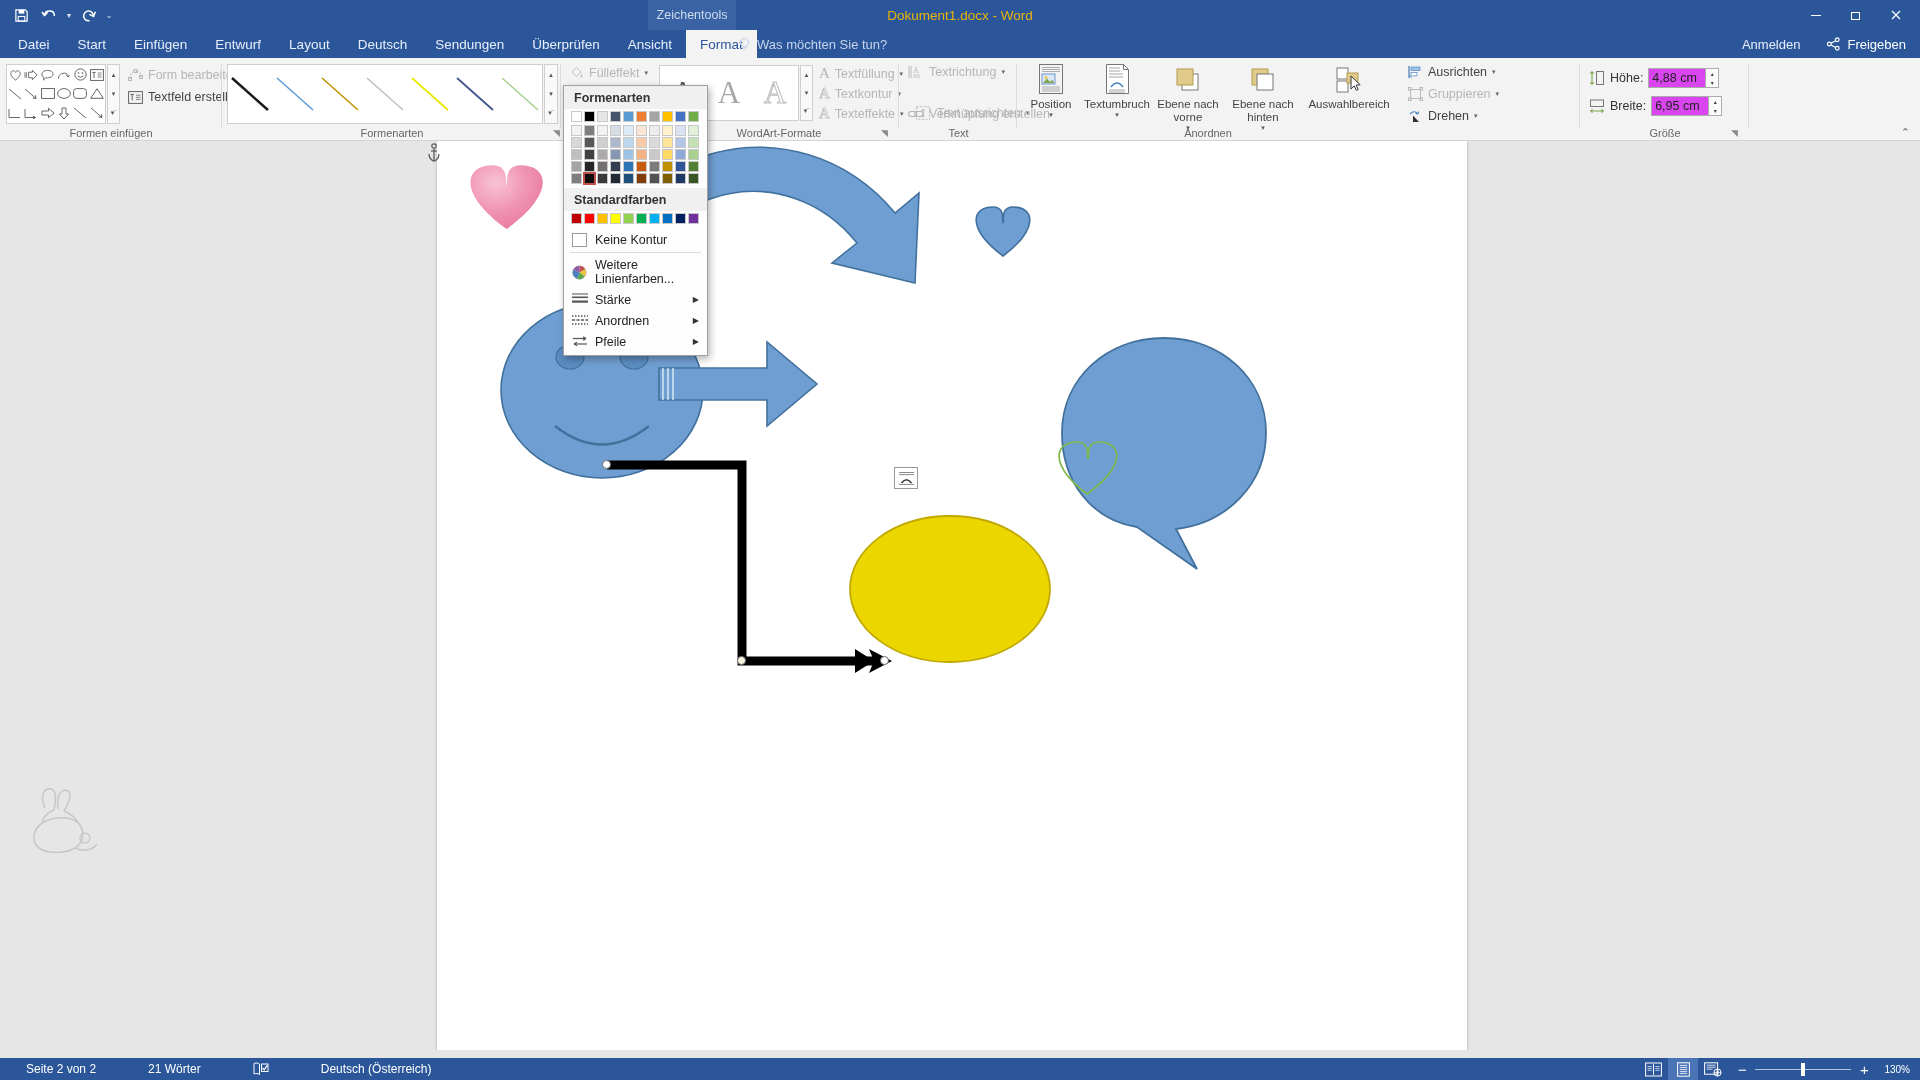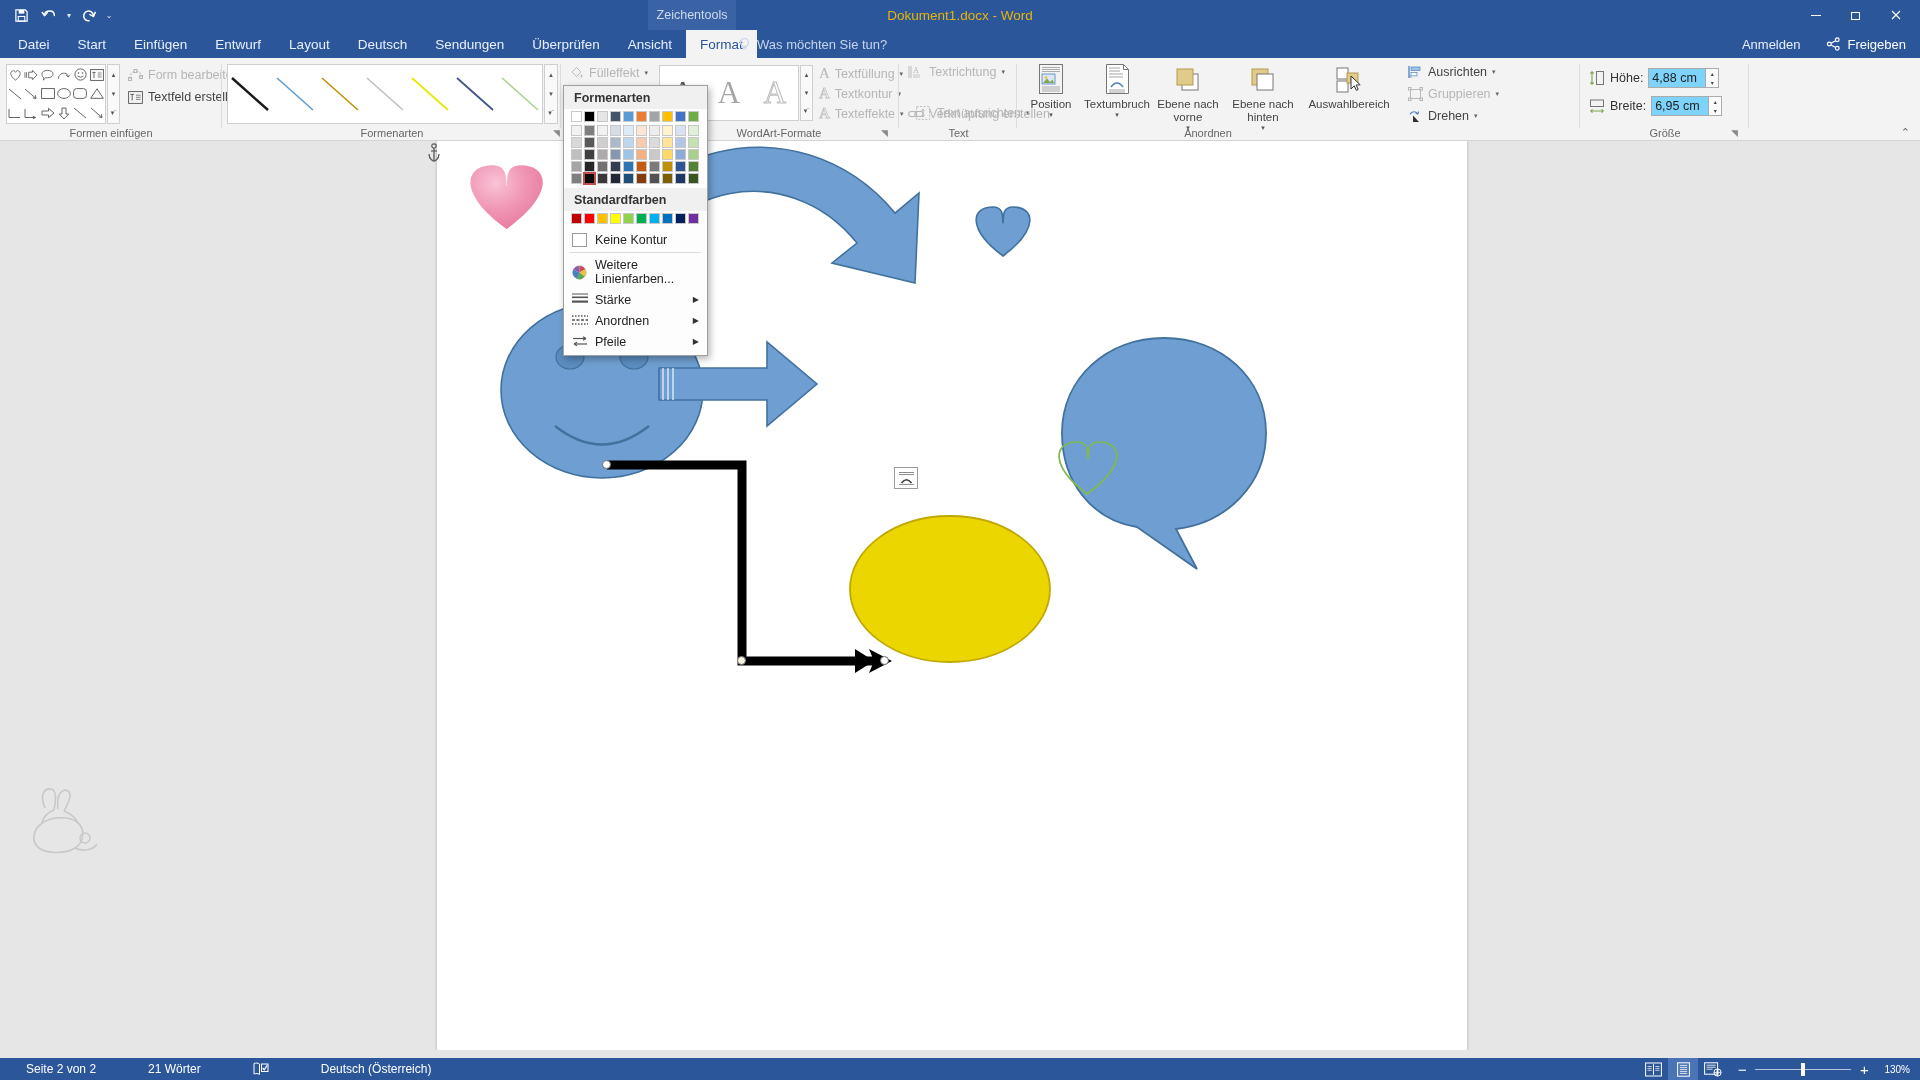--- a/index.html
+++ b/index.html
@@ -121,21 +121,21 @@
     display:flex; flex-direction:column; align-items:center; cursor:pointer;
     font-size:11.5px; color:#444; text-align:center; line-height:1.15;
   }
   .big-btn .bi { height:34px; display:flex; align-items:flex-end; justify-content:center; }
   .big-btn .bl { margin-top:3px; }
   .big-btn .bc { font-size:7px; color:#555; }
 
   
   .size-row { position:absolute; display:flex; align-items:center; gap:5px; font-size:12.5px; color:#333;}
   .spin-box {
-    width:58px; height:20px; border:1px solid #ababab; background:#7dd3fc;
+    width:58px; height:20px; border:1px solid #ababab; background:#d946ef;
     font-size:12.5px; color:#222; padding:0 3px; display:flex; align-items:center;
   }
   .spin-btns { width:13px; height:20px; border:1px solid #ababab; border-left:none;
     display:flex; flex-direction:column; background:#fbfbfb;}
   .spin-btns div { flex:1; display:flex; align-items:center; justify-content:center; font-size:6px; color:#444; cursor:pointer;}
 
   
   .dropdown {
     position:absolute; left:563px; top:85px; width:145px;
     background:#fdfdfd; border:1px solid #a0a0a0;

